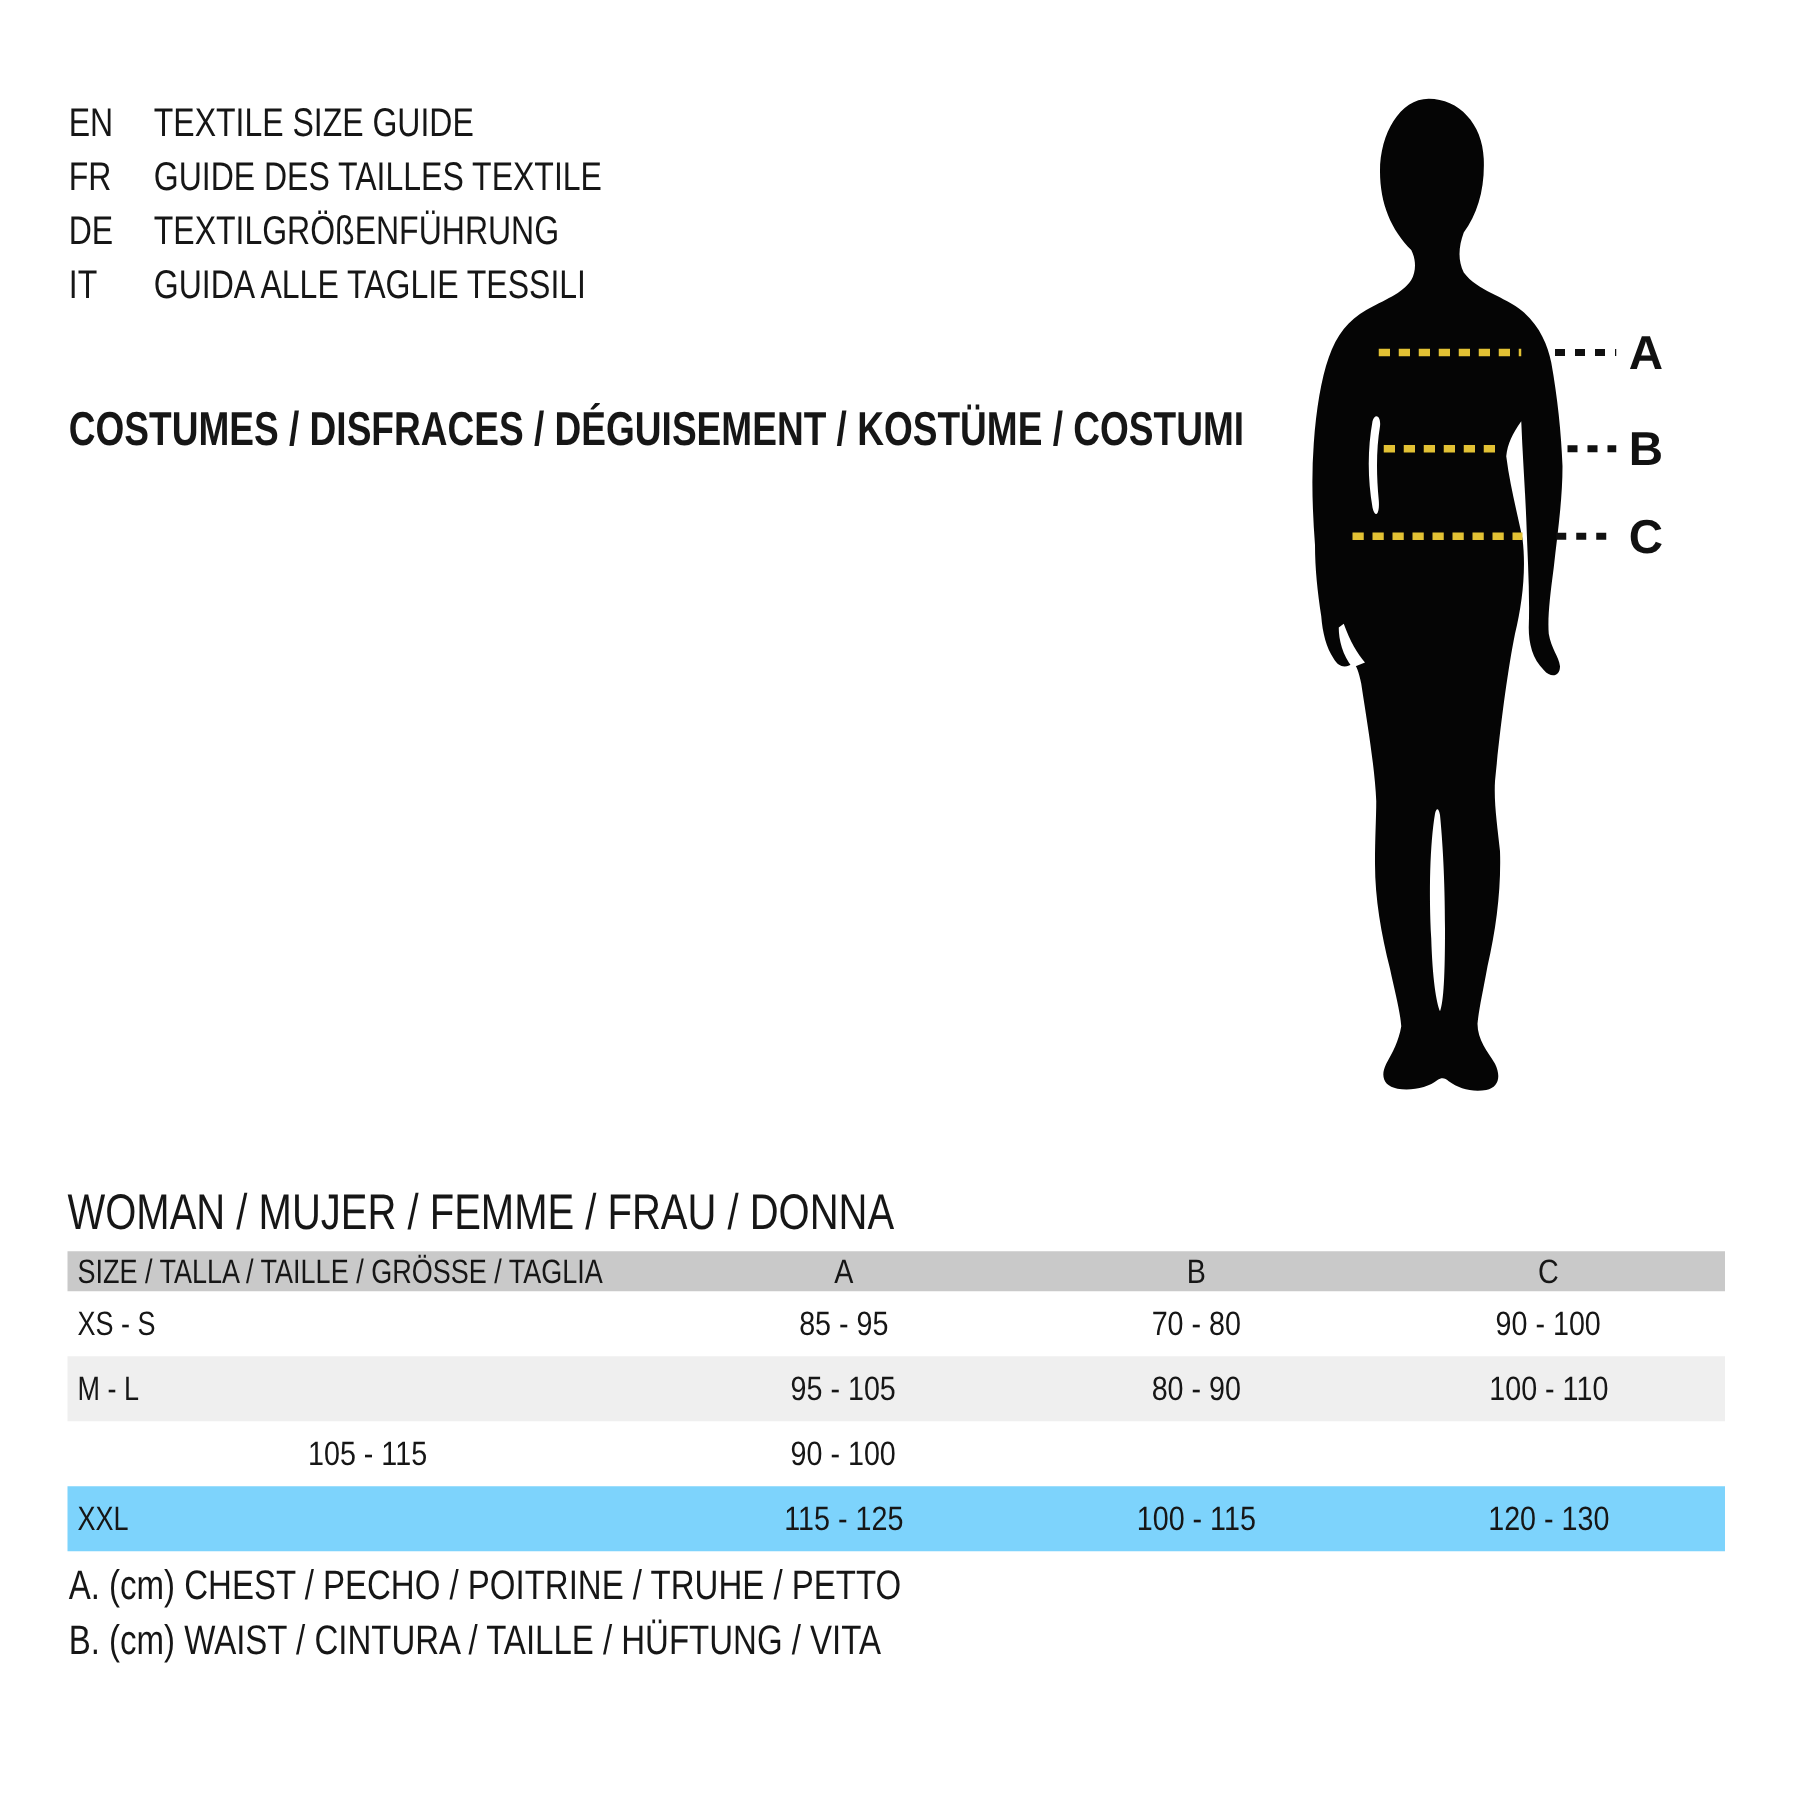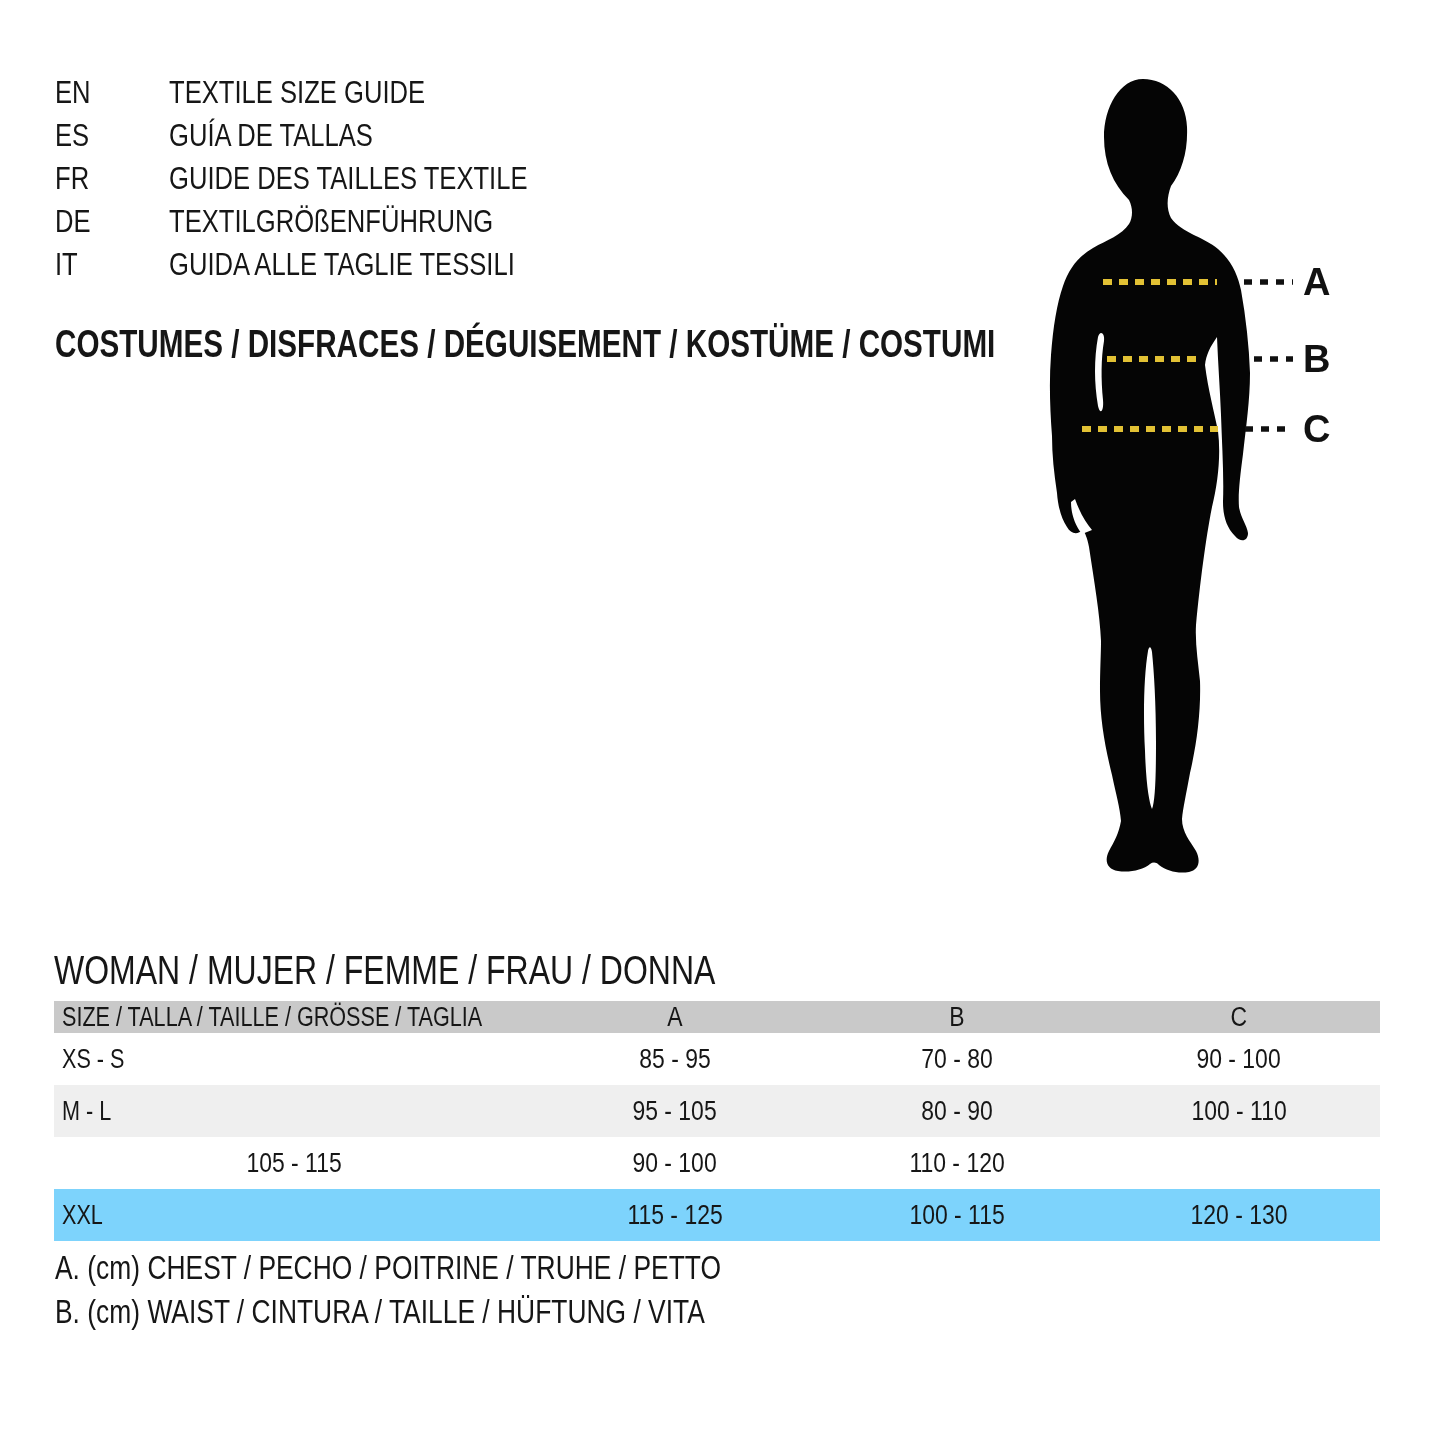--- a/index.html
+++ b/index.html
@@ -6,21 +6,21 @@
   body{
     width:1445px;height:1444px;position:relative;overflow:hidden;
     background:#ffffff;color:#161616;
     font-family:"Liberation Sans",sans-serif;
   }
   
   .sq{display:inline-block;transform:scaleX(0.8);transform-origin:0 50%;white-space:nowrap;}
   .sqc{display:inline-block;transform:scaleX(0.85);transform-origin:50% 50%;white-space:nowrap;}
 
   .lang-block{position:absolute;left:55px;top:74px;}
-  .lang-row{height:43px;display:flex;align-items:flex-start;font-size:32px;gap:46px;}
+  .lang-row{height:43px;display:flex;align-items:flex-end;font-size:32px;}
   .lang-code{width:68px;flex:0 0 68px;}
 
   .category-title{
     position:absolute;left:55px;top:322px;height:44px;display:flex;align-items:center;
     font-size:38px;font-weight:700;letter-spacing:0;justify-content:flex-end;
   }
 
   .figure-wrap{position:absolute;left:1040px;top:75px;width:300px;height:810px;}
   .figure-wrap svg{display:block;}
   .figure-wrap text{
@@ -44,24 +44,20 @@
   .legend-block{position:absolute;left:55px;top:1246px;}
   .legend-row{height:44px;display:flex;align-items:center;font-size:33px;}
 </style>
 </head>
 <body>
 
 <div class="lang-block">
   <div class="lang-row">
     <span class="lang-code"><span class="sq">EN</span></span>
     <span class="sq">TEXTILE SIZE GUIDE</span>
-  </div>
-  <div class="lang-row">
-    <span class="lang-code"><span class="sq">ES</span></span>
-    <span class="sq">GUÍA DE TALLAS</span>
   </div>
   <div class="lang-row">
     <span class="lang-code"><span class="sq">FR</span></span>
     <span class="sq">GUIDE DES TAILLES TEXTILE</span>
   </div>
   <div class="lang-row">
     <span class="lang-code"><span class="sq">DE</span></span>
     <span class="sq">TEXTILGRÖßENFÜHRUNG</span>
   </div>
   <div class="lang-row">
@@ -162,21 +158,20 @@
   <div class="t-row body" style="background:#efefef;">
     <div class="cell-label"><span class="sq">M - L</span></div>
     <div class="cell-val"><span class="sqc">95 - 105</span></div>
     <div class="cell-val"><span class="sqc">80 - 90</span></div>
     <div class="cell-val"><span class="sqc">100 - 110</span></div>
   </div>
 
   <div class="t-row body">
     <div class="cell-val"><span class="sqc">105 - 115</span></div>
     <div class="cell-val"><span class="sqc">90 - 100</span></div>
-    <div class="cell-val"><span class="sqc">110 - 120</span></div>
   </div>
 
   <div class="t-row body" style="background:#7dd3fc;">
     <div class="cell-label"><span class="sq">XXL</span></div>
     <div class="cell-val"><span class="sqc">115 - 125</span></div>
     <div class="cell-val"><span class="sqc">100 - 115</span></div>
     <div class="cell-val"><span class="sqc">120 - 130</span></div>
   </div>
 </div>
 

